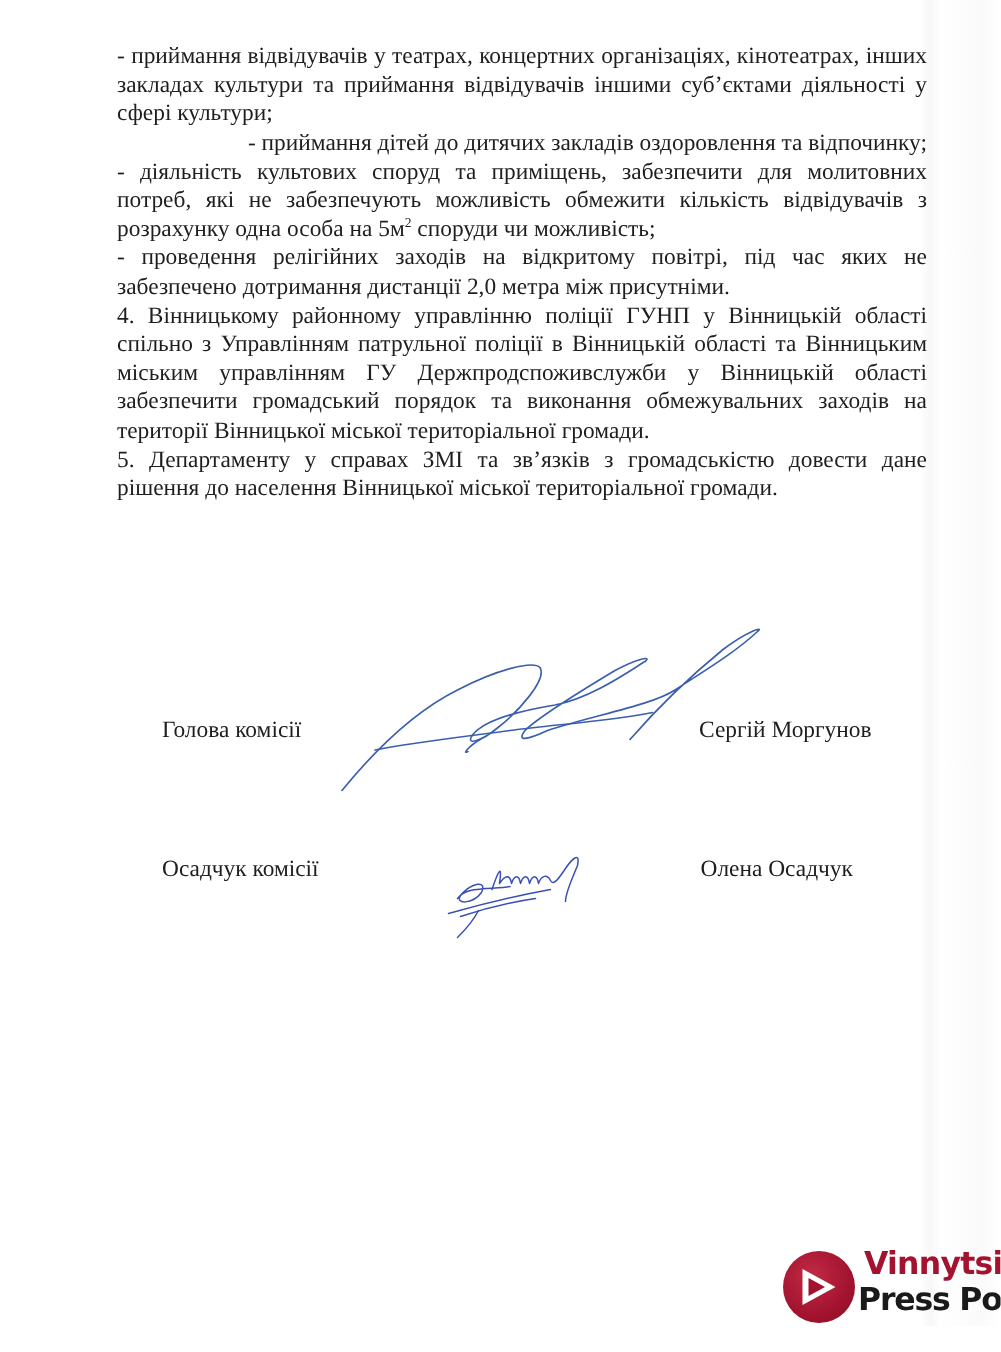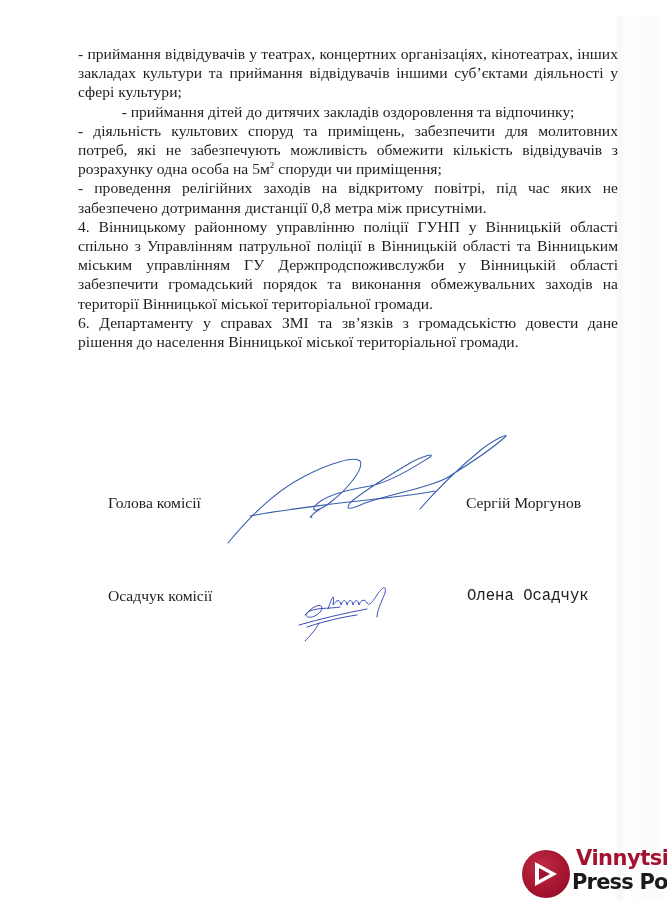--- a/index.html
+++ b/index.html
@@ -10,52 +10,52 @@
   body {
     width: 667px;
     height: 901px;
     position: relative;
     overflow: hidden;
     font-family: "Liberation Serif", "DejaVu Serif", serif;
     color: #1e1e1e;
   }
   .page {
     position: absolute;
-    left: 0; top: 16px;
+    left: 0; top: 0;
     width: 667px; height: 884px;
     background: linear-gradient(90deg, #ffffff 0%, #ffffff 92%, #f7f7f7 93%, #ffffff 94%, #fafafa 98%, #ffffff 100%);
   }
   .body-text {
     position: absolute;
     left: 78px;
     top: 28px;
     width: 540px;
     font-size: 15.6px;
     line-height: 19.2px;
   }
   .body-text p {
     margin: 0;
     text-align: justify;
   }
   .body-text p.last-short {
-    text-align: center;
+    text-align: right;
   }
   sup { font-size: 9px; line-height: 0; vertical-align: 6px; }
 
   .sig-row {
     position: absolute;
     left: 0;
     width: 667px;
     font-size: 15.6px;
   }
   .sig-role { position: absolute; left: 108px; }
   .sig-name { position: absolute; left: 466px; }
   .row-head { top: 478px; }
   .row-sec { top: 571px; }
-  .row-sec .sig-name { left: 467px; font-family: Liberation Mono, monospace; }
+  .row-sec .sig-name { left: 467px; }
 
   .sig-svg { position: absolute; }
   .sig-head-svg { left: 220px; top: 415px; width: 300px; height: 115px; }
   .sig-sec-svg { left: 285px; top: 565px; width: 120px; height: 65px; }
 
   .watermark {
     position: absolute;
     left: 520px;
     top: 832px;
     width: 145px;
@@ -106,24 +106,24 @@
   }
 </style>
 </head>
 <body>
 
 <div class="page">
 
   <div class="body-text">
     <p>-  приймання відвідувачів у театрах, концертних організаціях, кінотеатрах, інших закладах культури та приймання відвідувачів іншими суб’єктами діяльності у сфері культури;</p>
     <p class="last-short">-  приймання дітей до дитячих закладів оздоровлення та відпочинку;</p>
-    <p><span>-  діяльність культових споруд та приміщень, забезпечити для молитовних потреб, які не забезпечують можливість обмежити кількість відвідувачів з розрахунку одна особа на 5м</span><sup>2</sup><span> споруди чи приміщення;</span></p>
-    <p>- проведення релігійних заходів на відкритому повітрі, під час яких не забезпечено дотримання дистанції 0,8 метра між присутніми.</p>
+    <p><span>-  діяльність культових споруд та приміщень, забезпечити для молитовних потреб, які не забезпечують можливість обмежити кількість відвідувачів з розрахунку одна особа на 5м</span><sup>2</sup><span> споруди чи можливість;</span></p>
+    <p>- проведення релігійних заходів на відкритому повітрі, під час яких не забезпечено дотримання дистанції 2,0 метра між присутніми.</p>
     <p>4. Вінницькому районному управлінню поліції ГУНП у Вінницькій області спільно з Управлінням патрульної поліції в Вінницькій області та Вінницьким міським управлінням ГУ Держпродспоживслужби у Вінницькій області забезпечити громадський порядок та виконання обмежувальних заходів на території Вінницької міської територіальної громади.</p>
-    <p>6. Департаменту у справах ЗМІ та зв’язків з громадськістю довести дане рішення до населення Вінницької міської територіальної громади.</p>
+    <p>5. Департаменту у справах ЗМІ та зв’язків з громадськістю довести дане рішення до населення Вінницької міської територіальної громади.</p>
   </div>
 
   <div class="sig-row row-head">
     <span class="sig-role">Голова комісії</span>
     <span class="sig-name">Сергій Моргунов</span>
   </div>
   <svg class="sig-svg sig-head-svg" viewBox="0 0 300 115">
     <g fill="none" stroke="#3a5fb0" stroke-width="1.1" stroke-linecap="round" stroke-linejoin="round">
       <path d="M8 112 C 30 85, 55 60, 85 45 C 110 32, 135 25, 140 30 C 145 38, 125 60, 112 70 C 100 80, 90 82, 95 75 C 102 66, 120 60, 150 55 C 175 50, 200 32, 210 26 C 215 22, 205 24, 190 32 C 170 44, 140 62, 130 72 C 124 80, 132 78, 145 72 C 175 62, 215 55, 230 45 C 250 32, 270 20, 285 6 C 290 2, 278 6, 262 18 C 240 36, 220 55, 200 78"></path>
       <path d="M30 85 C 55 80, 90 76, 120 72 C 150 68, 185 66, 215 60"></path>

